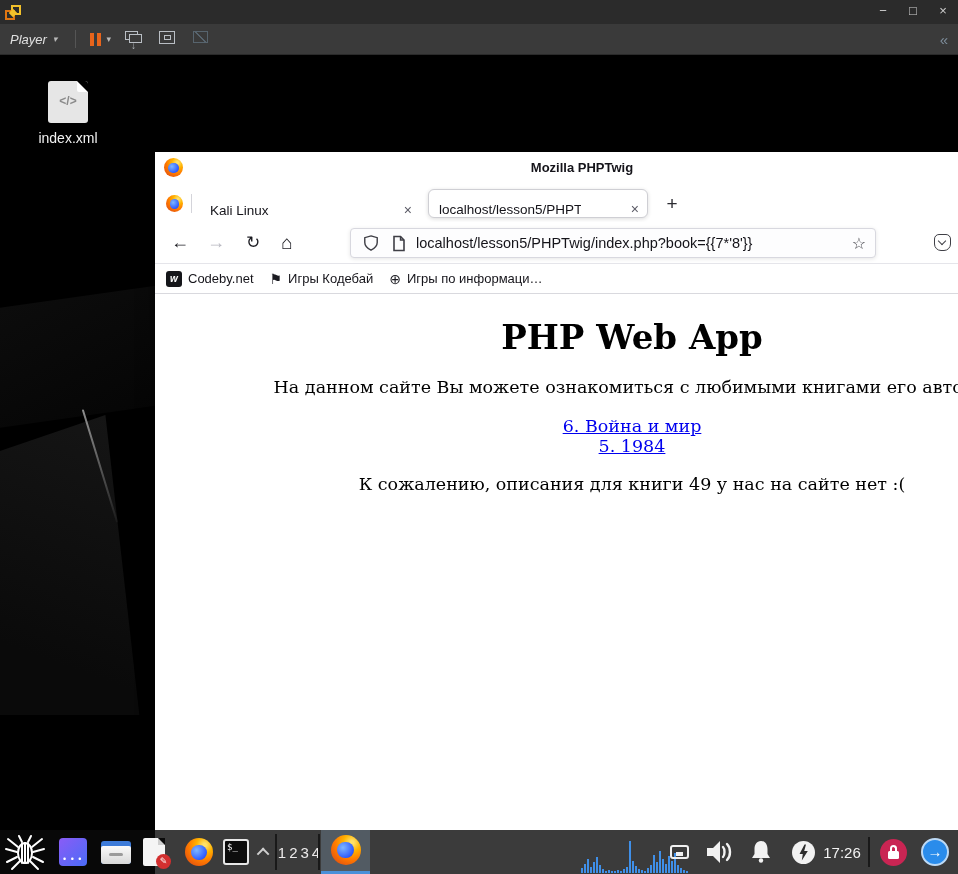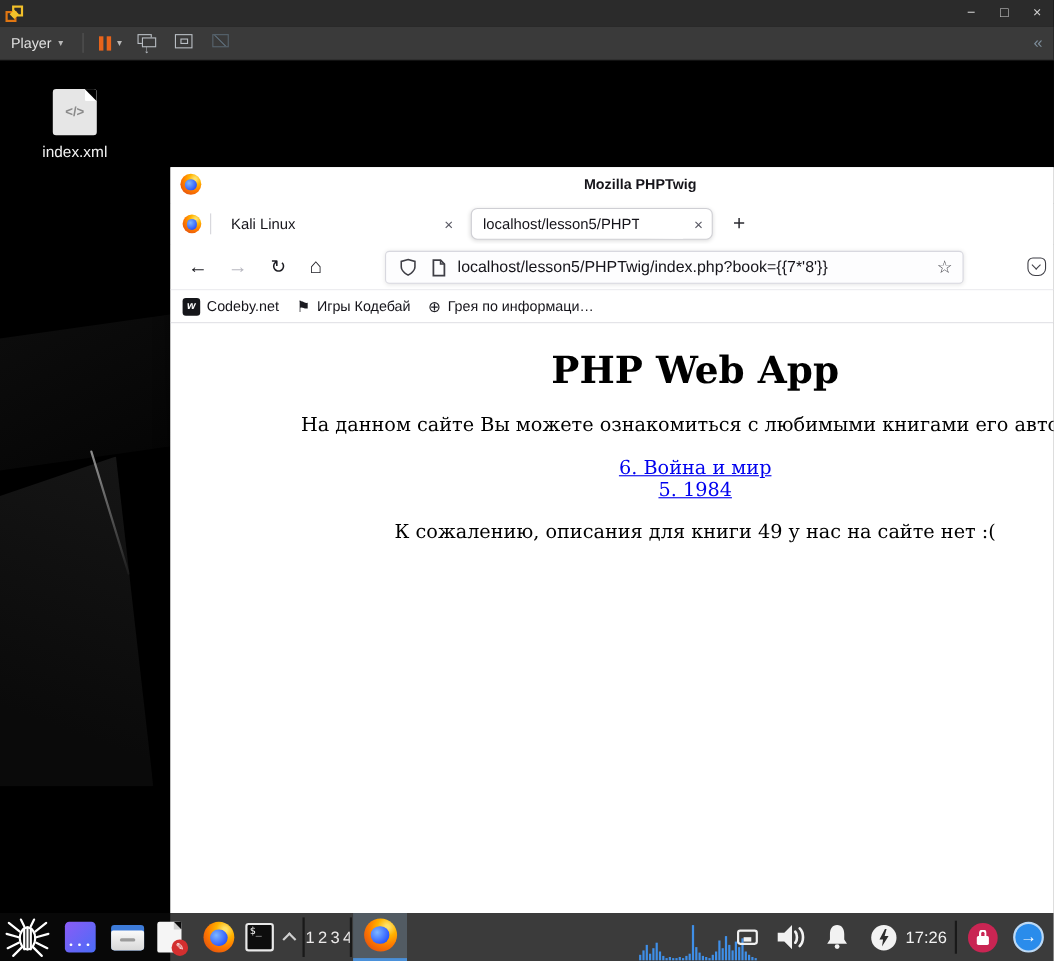--- a/index.html
+++ b/index.html
@@ -12,21 +12,21 @@
     background:#2b2b2b; display:flex; align-items:center; color:#e6e6e6; font-size:12.5px; }
   .vm-logo { position:relative; width:16px; height:15px; margin:0 7px 0 5px; }
   .vm-logo .b1 { position:absolute; right:0; top:0; width:10px; height:10px; border:2px solid #f2c02a; }
   .vm-logo .b2 { position:absolute; left:0; bottom:0; width:10px; height:10px; border:2px solid #e07612; }
   .vm-logo .b3 { position:absolute; left:5px; top:5px; width:6px; height:6px; background:#f2c02a; transform:rotate(45deg); }
   .vm-buttons { margin-left:auto; display:flex; }
   .vm-btn { width:30px; height:24px; text-align:center; line-height:22px; color:#cfcfcf; font-size:13px; }
   .vm-toolbar { position:absolute; left:0; top:24px; width:958px; height:31px;
     background:#3a3a3a; display:flex; align-items:center; color:#e0e0e0; font-size:13px;
     border-bottom:1px solid #2a2a2a; }
-  .player-menu { display:flex; align-items:center; gap:6px; padding:0 10px; height:100%; }
+  .player-menu { display:flex; align-items:center; gap:6px; padding:0 10px; height:100%;font-style:italic; }
   .caret { font-size:9px; color:#b8b8b8; }
   .tb-sep { width:1px; height:18px; background:#555; margin:0 8px; }
   .pause-wrap { display:flex; align-items:center; gap:5px; margin:0 6px; }
   .pause-icon { display:flex; gap:3px; }
   .pause-icon i { display:block; width:4px; height:13px; background:#e8641b; }
   .tb-icon { position:relative; width:20px; height:16px; margin:0 7px; }
   .disp-a { position:absolute; left:1px; top:0; width:13px; height:9px; border:1.5px solid #b9bec4; }
   .disp-b { position:absolute; left:5px; top:3px; width:13px; height:9px; border:1.5px solid #b9bec4; background:#3a3a3a; }
   .disp-arrow { position:absolute; left:7px; top:9px; color:#b9bec4; font-size:10px; }
   .fs-outer { position:absolute; left:1px; top:0; width:16px; height:13px; border:1.5px solid #b9bec4; }
@@ -61,21 +61,21 @@
     background:radial-gradient(circle at 35% 35%, #7db6ff, #2e5bff 70%, #1f3fb0); }
 
   .ff-titlebar { position:relative; height:33px; background:#fff; }
   .ff-titlebar .fflogo { position:absolute; left:9px; top:6px; width:19px; height:19px; }
   .ff-title { position:absolute; left:427px; top:8px; transform:translateX(-50%);
     font-size:13px; font-weight:bold; color:#15141a; white-space:nowrap; }
 
   .ff-tabbar { position:relative; height:37px; background:#fff; }
   .ffview { position:absolute; left:11px; top:10px; width:17px; height:17px; }
   .tab-sep { position:absolute; left:36px; top:9px; width:1px; height:19px; background:#d4d4da; }
-  .tab { position:absolute; top:4px; height:29px; display:flex; align-items:center; border-radius:6px;gap:48px; }
+  .tab { position:absolute; top:4px; height:29px; display:flex; align-items:flex-end; border-radius:6px;gap:48px; }
   .tab-plain { left:45px; width:222px; padding:0 8px 0 10px; }
   .tab-label { font-size:13.5px; color:#15141a; white-space:nowrap; }
   .tab-close { margin-left:auto; color:#5b5b66; font-size:14px; padding:0 2px; }
   .tab-active { left:273px; width:220px; background:#fff; border:1px solid #cfcfd4;
     box-shadow:0 1px 4px rgba(0,0,0,.14); padding:0 6px 0 10px; }
   .tab-active .tab-label { position:relative; width:168px; overflow:hidden; }
   .tab-fade { position:absolute; right:26px; top:1px; width:34px; height:26px;
     background:linear-gradient(to right, rgba(255,255,255,0), #fff 80%); }
   .newtab-btn { position:absolute; left:503px; top:5px; width:28px; height:28px;
     font-size:19px; color:#2b2b31; text-align:center; line-height:27px; }
@@ -272,21 +272,21 @@
         <span class="bm-item">
           <span class="bm-codeby">w</span>
           <span>Codeby.net</span>
         </span>
         <span class="bm-item">
           <span class="bm-glyph">⚑</span>
           <span>Игры Кодебай</span>
         </span>
         <span class="bm-item">
           <span class="bm-glyph">⊕</span>
-          <span>Грея по информаци…</span>
+          <span>Игры по информаци…</span>
         </span>
       </div>
 
       <div class="ff-content">
         <div class="page-h1">PHP Web App</div>
         <p class="page-intro">
           <span>На данном сайте Вы можете ознакомиться с любимыми книгами его автора:</span><br>
           <br>
           <a class="pagelink lk-new">6. Война и мир</a><br>
           <a class="pagelink lk-new">5. 1984</a>

